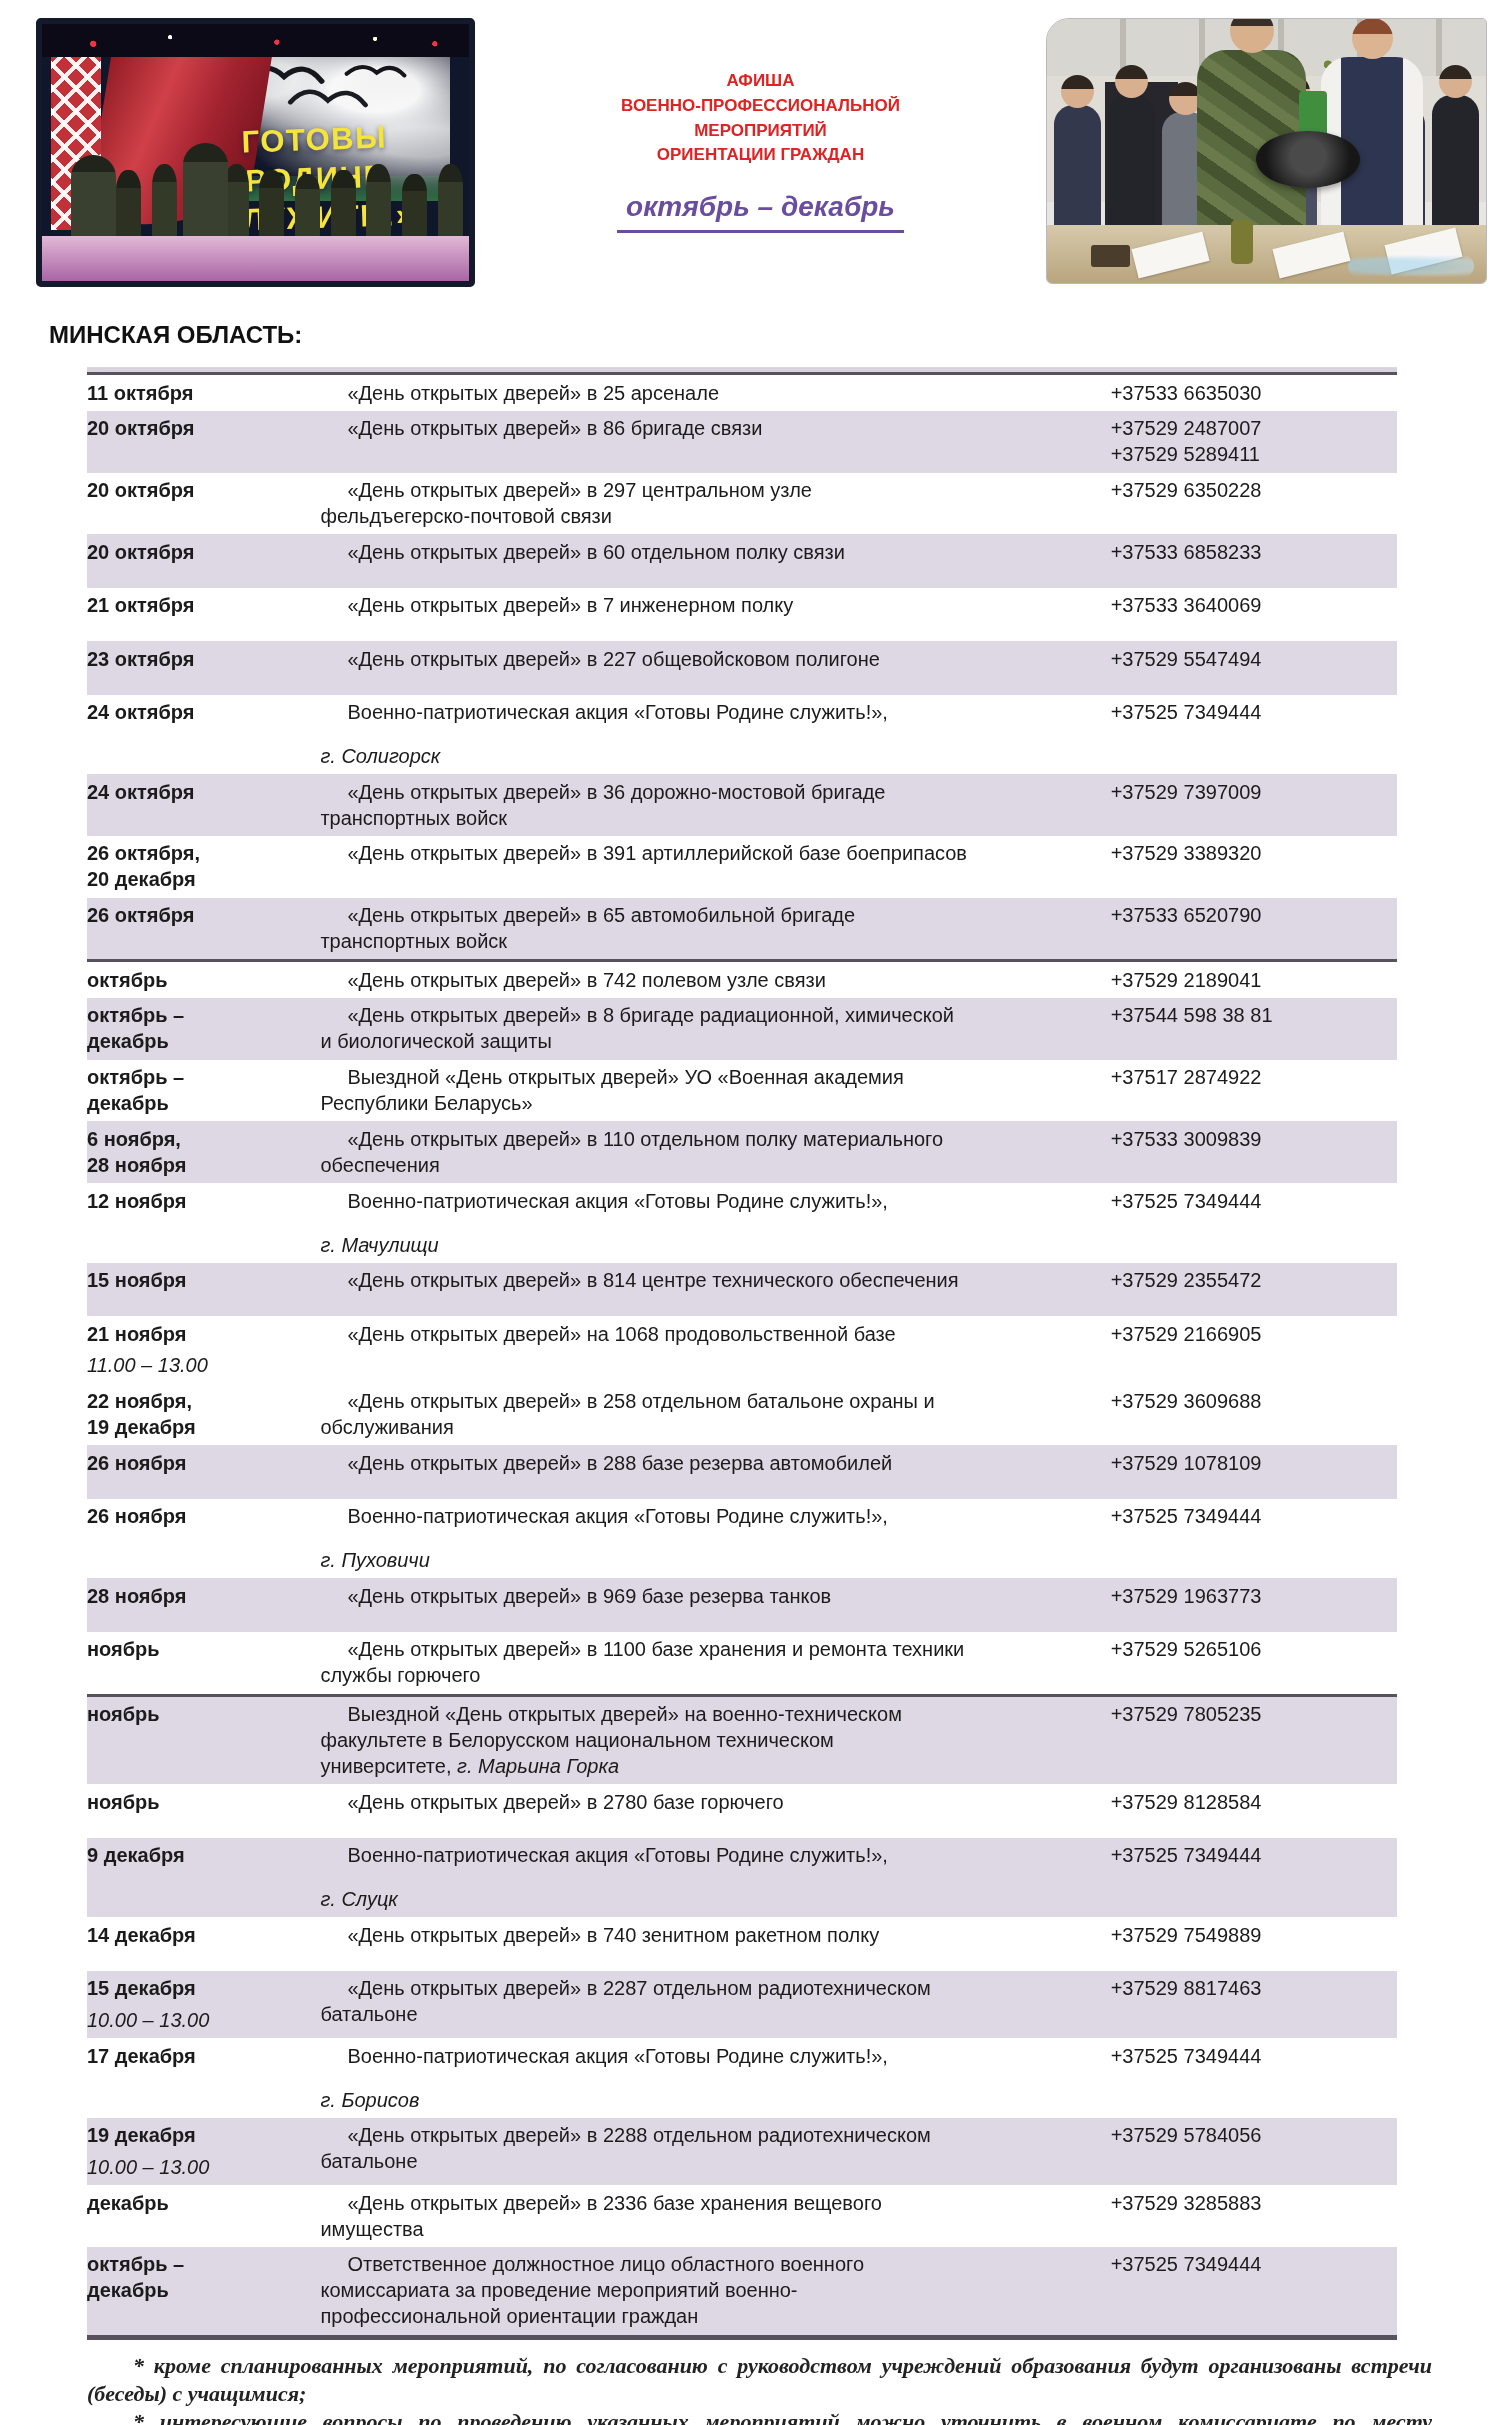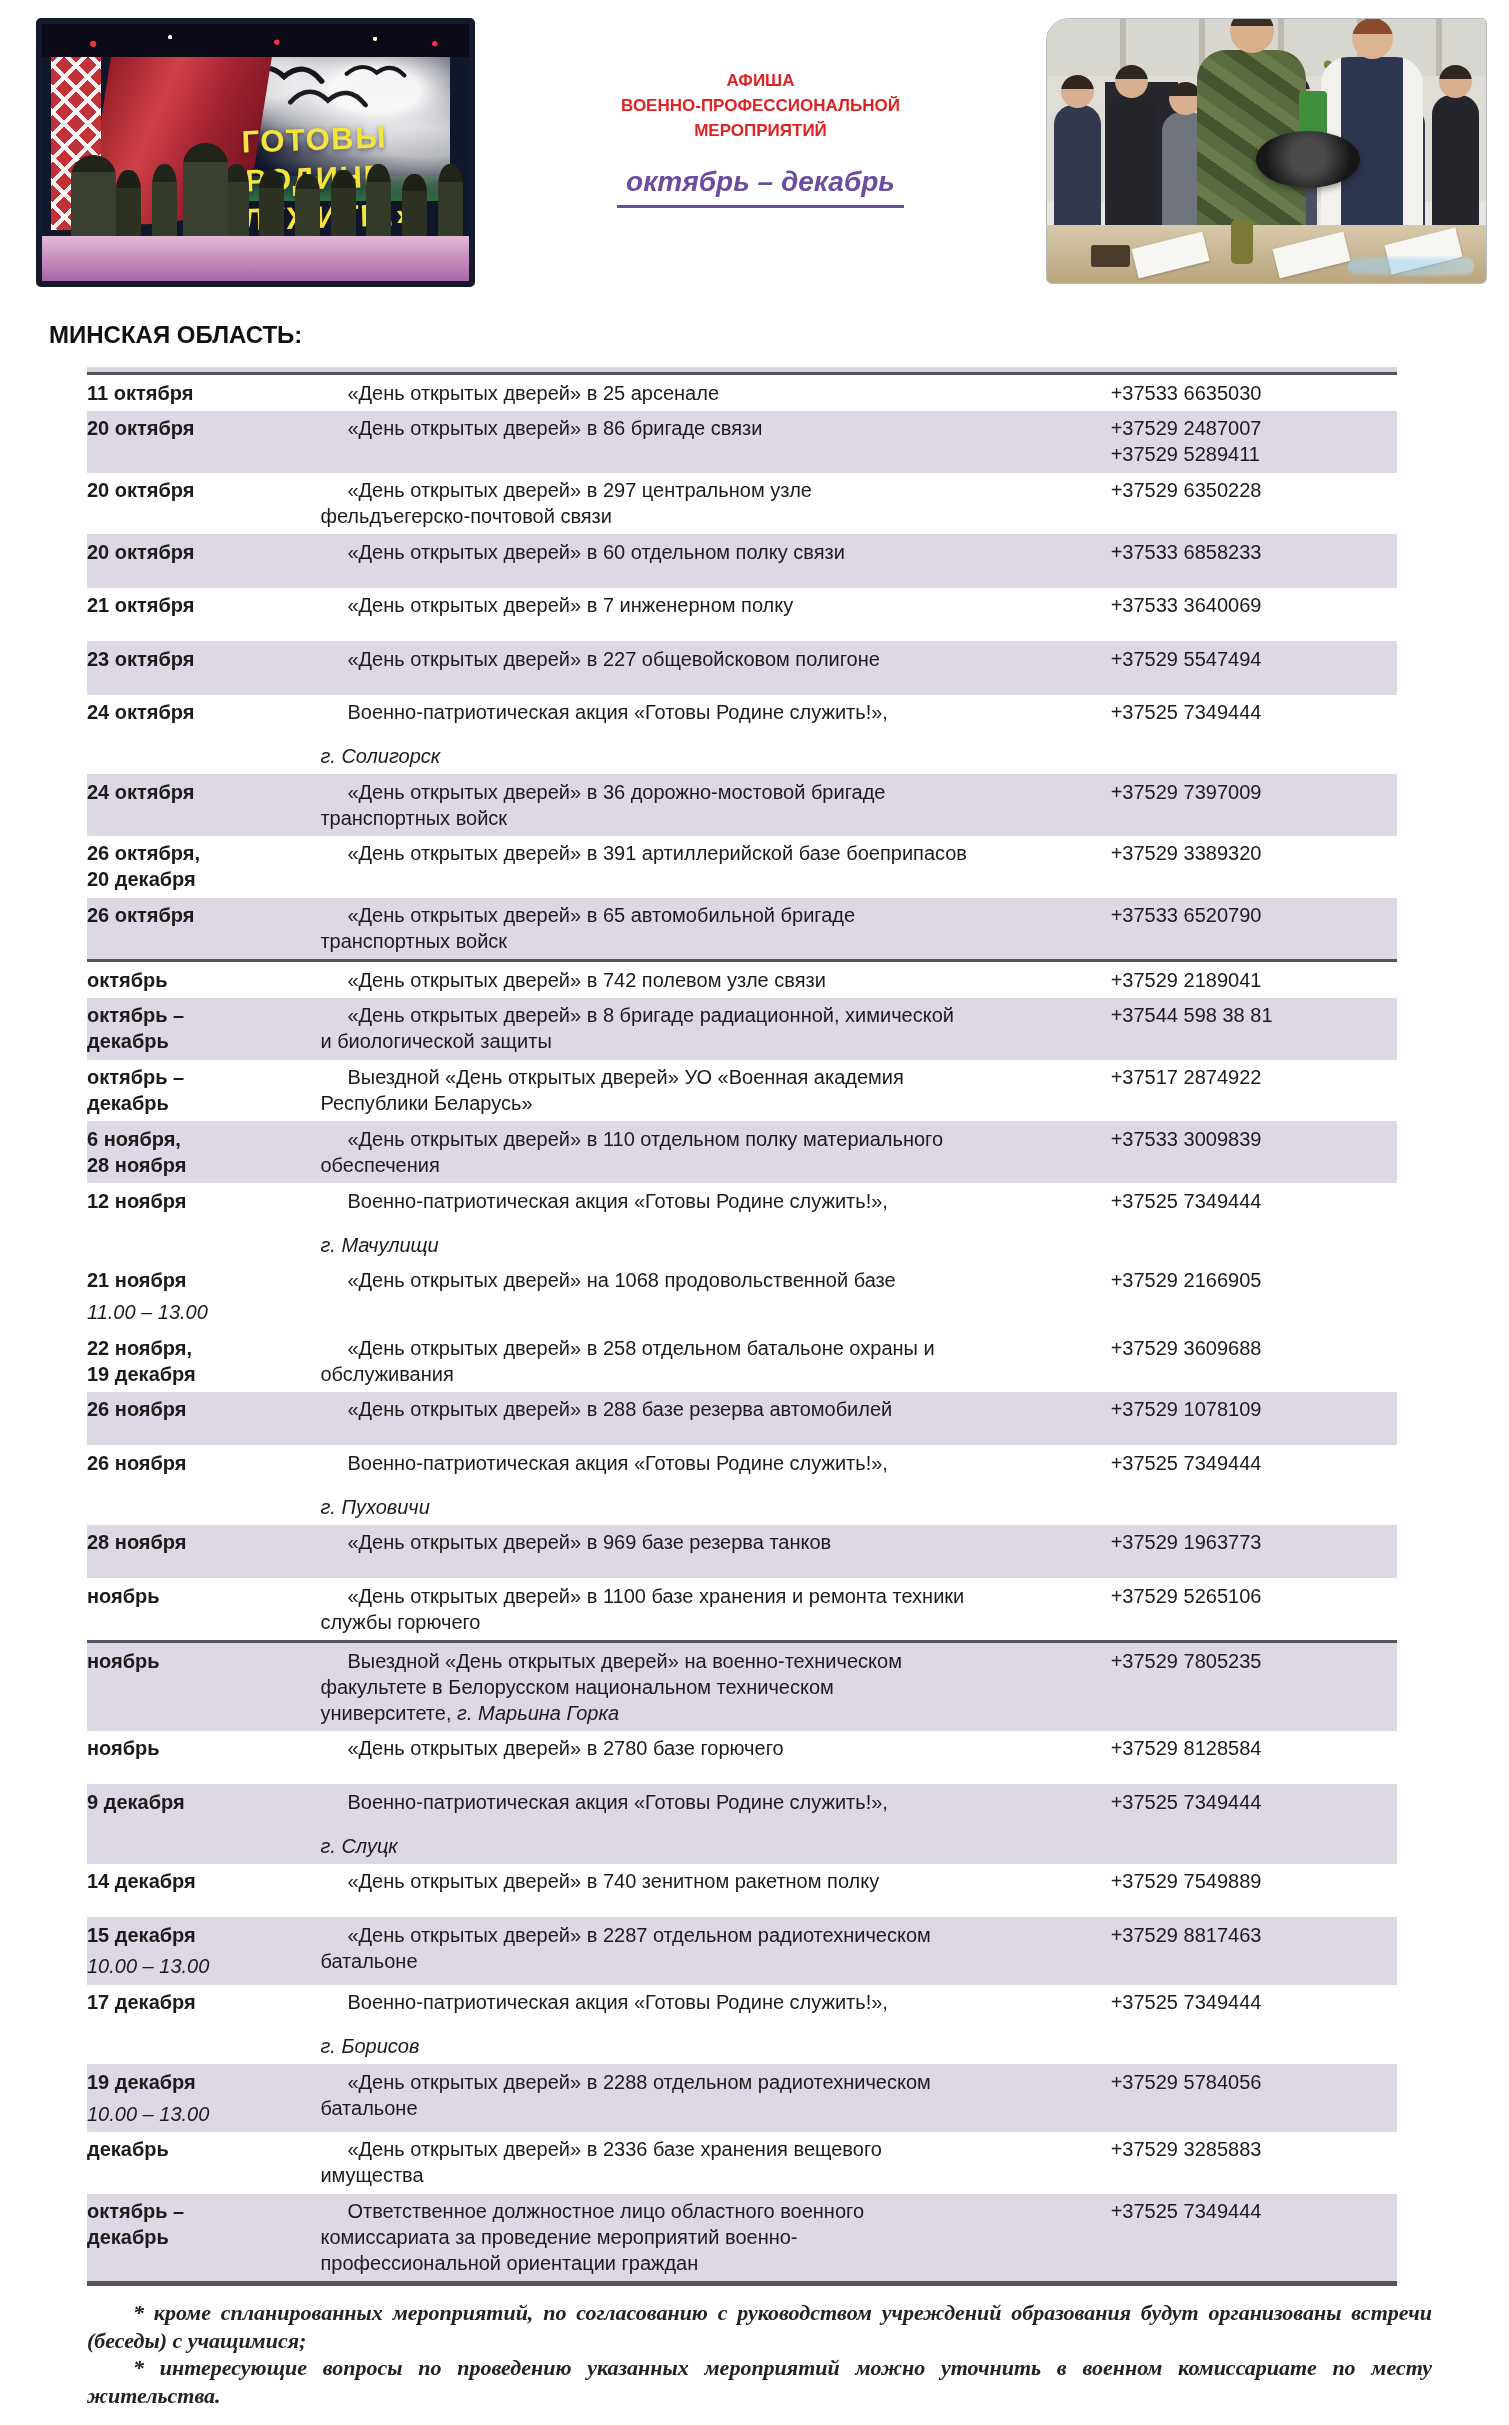--- a/index.html
+++ b/index.html
@@ -151,20 +151,21 @@
         <div class="pl-officer a"></div>
         <div class="pl-officer b"></div>
         <div class="pl-floor"></div>
       </div>
     </div>
 
     <div class="title-wrap">
       <div class="title-line">АФИША</div>
       <div class="title-line">ВОЕННО-ПРОФЕССИОНАЛЬНОЙ</div>
       <div class="title-line">МЕРОПРИЯТИЙ</div>
+      <div class="title-line">ОРИЕНТАЦИИ ГРАЖДАН</div>
       <div><span class="subtitle">октябрь – декабрь</span></div>
     </div>
 
     <div class="photo photo-right">
       <div class="scene">
         <div class="pr-wall"></div>
         <div class="pr-door"></div>
         <div class="pr-ceiling"></div>
         <div class="pr-crowd">
           <i></i>
@@ -305,20 +306,27 @@
           </td>
           <td class="c-phone"><span class="pre">+37533 3009839</span></td>
         </tr>
         <tr>
           <td class="c-date"><span class="pre">12 ноября</span></td>
           <td class="c-desc">
             <div class="desc-block"><span class="pre">Военно-патриотическая акция «Готовы Родине служить!»,</span><span class="city-block">г. Мачулищи</span></div>
           </td>
           <td class="c-phone"><span class="pre">+37525 7349444</span></td>
         </tr>
+        <tr class="shaded pad">
+          <td class="c-date"><span class="pre">15 ноября</span></td>
+          <td class="c-desc">
+            <div class="desc-block"><span class="pre">«День открытых дверей» в 814 центре технического обеспечения</span></div>
+          </td>
+          <td class="c-phone"><span class="pre">+37529 2355472</span></td>
+        </tr>
         <tr>
           <td class="c-date"><span class="pre">21 ноября</span><span class="time-text">11.00 – 13.00</span></td>
           <td class="c-desc">
             <div class="desc-block"><span class="pre">«День открытых дверей» на 1068 продовольственной базе</span></div>
           </td>
           <td class="c-phone"><span class="pre">+37529 2166905</span></td>
         </tr>
         <tr>
           <td class="c-date"><span class="pre">22 ноября,
 19 декабря</span></td>

